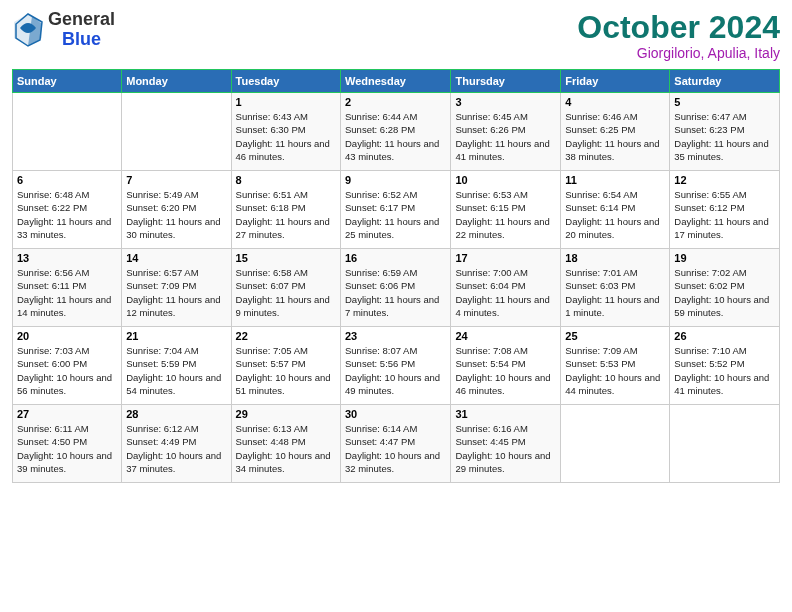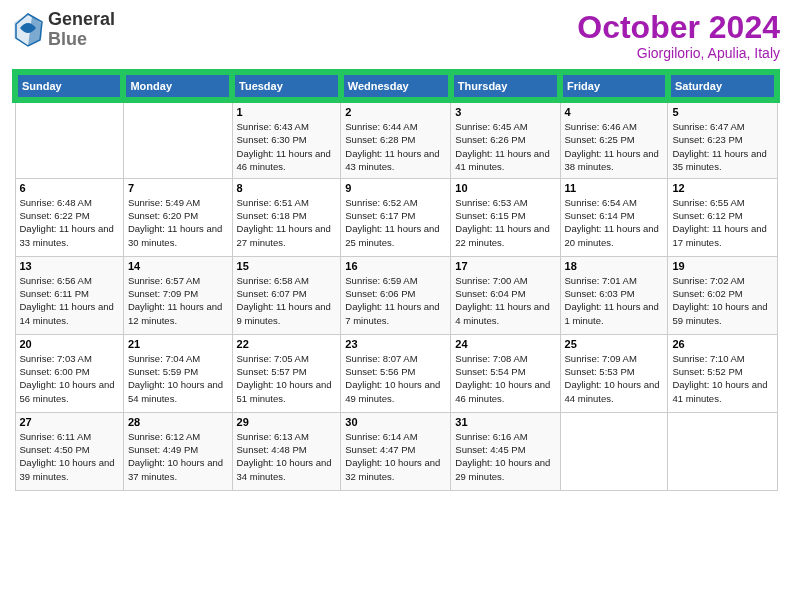--- a/index.html
+++ b/index.html
@@ -25,54 +25,55 @@
     .logo {
       display: flex;
       align-items: center;
     }
     .logo-text {
       display: flex;
       flex-direction: column;
       font-size: 18px;
       font-weight: bold;
       line-height: 1.1;
+      align-items: center;
     }
     .logo-general { color: #333; }
-    .logo-blue { color: #737373; }
+    .logo-blue { color: #1d4ed8; }
     .logo-icon {
       width: 32px;
       height: 36px;
       margin-right: 4px;
     }
     .title-block {
       text-align: right;
     }
     .month-title {
       font-size: 32px;
       font-weight: bold;
-      color: #a21caf;
+      color: #0f766e;
       line-height: 1.1;
     }
     .location {
       font-size: 14px;
       color: #a21caf;
     }
     table {
       width: 100%;
       border-collapse: collapse;
       font-size: 10px;
     }
     thead tr th {
       background-color: #2a6db5;
       color: #fff;
       padding: 5px 4px;
       text-align: left;
       font-size: 11px;
       font-weight: bold;
-      border: 6px solid #22c55e;
+      border: 1px solid #22c55e;
     }
     tbody tr td {
       border: 1px solid #ccc;
       padding: 3px 4px;
       vertical-align: top;
       height: 78px;
       width: 113px;
       background: #fff;
     }
     tbody tr:nth-child(odd) td {

